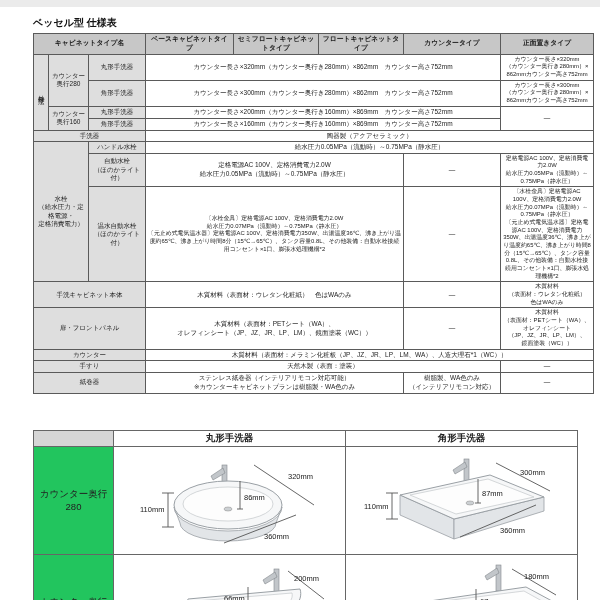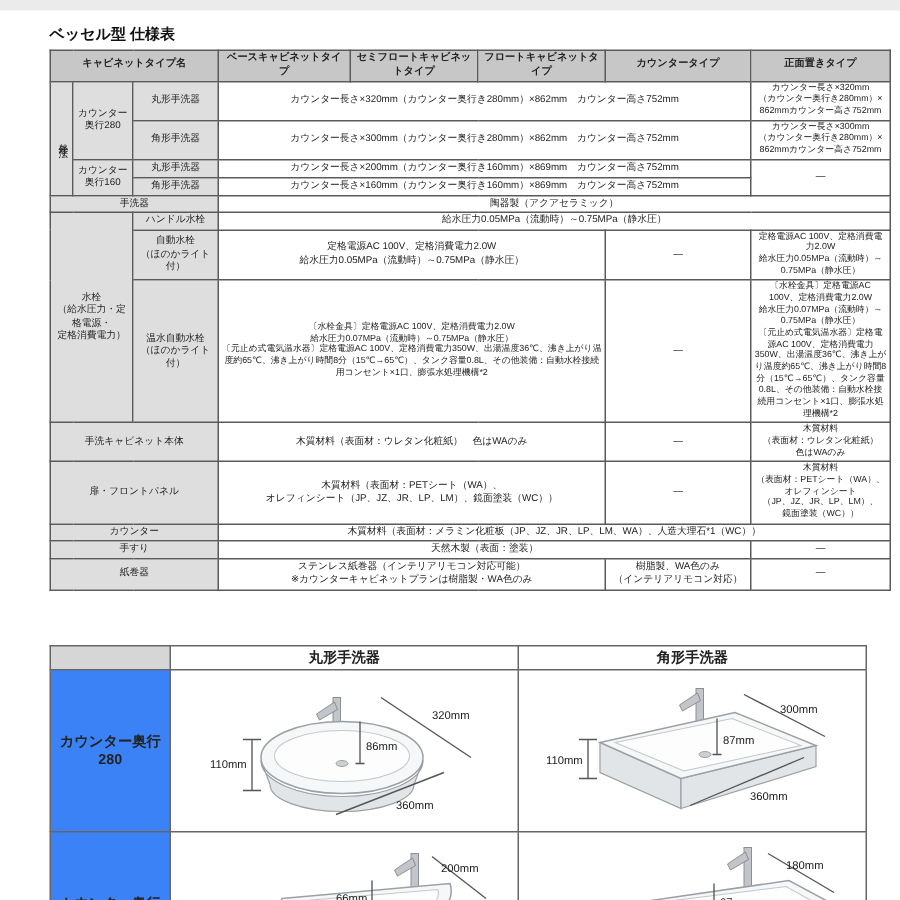--- a/index.html
+++ b/index.html
@@ -12,21 +12,21 @@
   .spec th,.spec td{border:1px solid #5a5a5a;text-align:center;vertical-align:middle;
     padding:1px 2px;line-height:1.3;white-space:pre-line;overflow:hidden;}
   .spec th{background:#c7c7c7;font-weight:bold;font-size:6.8px;}
   .lbl{background:#dedede;}
   .vert{writing-mode:vertical-rl;text-orientation:upright;letter-spacing:1px;padding:0;}
   .s6{font-size:5.9px;line-height:1.25;}
   
   .diag{width:544px;margin:36px 0 0 33px;font-size:9px;}
   .diag th,.diag td{border:1px solid #666;text-align:center;vertical-align:middle;padding:0;}
   .diag th{background:#fff;font-weight:bold;height:15px;font-size:9.5px;}
-  .diag .dlabel{background:#3b82f6;font-weight:bold;font-size:9.5px;}
+  .diag .dlabel{background:#22c55e;font-weight:normal;font-size:9.5px;}
   .diag .corner{background:#d6d6d6;}
   .cellimg{height:108px;}
   svg{display:block;margin:0 auto;}
   .dim{font-size:7.5px;fill:#1a1a1a;}
   .mline{stroke:#555;stroke-width:0.9;fill:none;}
   .basin-fill{fill:#f6f7f8;stroke:#9aa0a5;stroke-width:1;}
   .basin-side{fill:#e2e5e8;stroke:#9aa0a5;stroke-width:0.8;}
   .basin-inner{fill:#fdfdfd;stroke:#c3c7ca;stroke-width:0.7;}
   .faucet{fill:#c2c6ca;stroke:#82878c;stroke-width:0.6;}
   .drain{fill:#ccd0d3;stroke:#999;stroke-width:0.6;}

